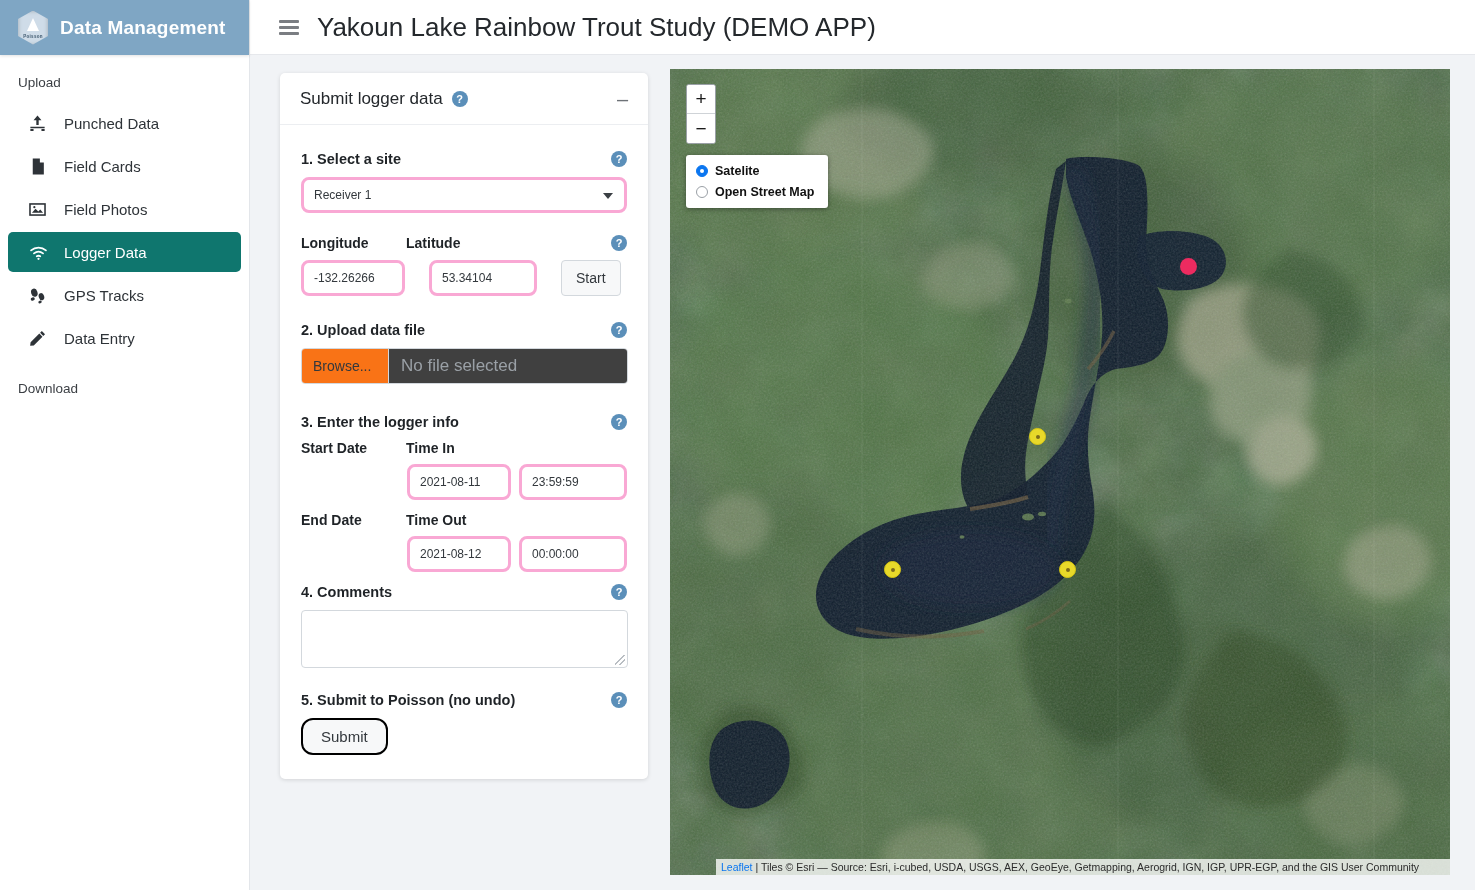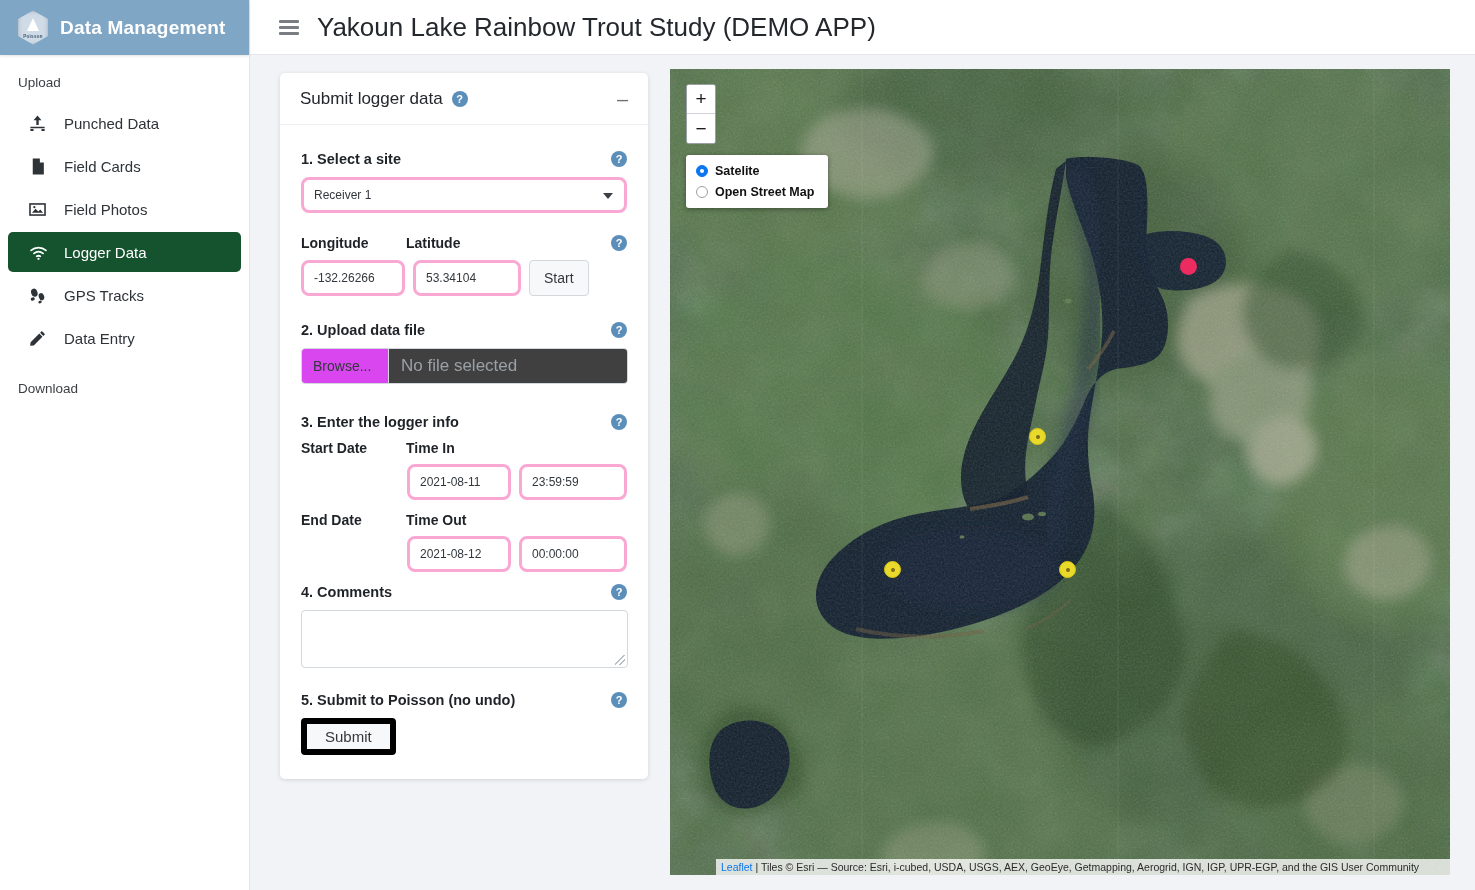--- a/index.html
+++ b/index.html
@@ -72,21 +72,21 @@
     height: 40px;
     margin: 3px 8px;
     padding-left: 20px;
     border-radius: 5px;
     color: #2e3338;
     font-size: 15px;
     cursor: pointer;
     text-align: right;
   }
   .side-item.active {
-    background: #14532d;
+    background: #0f766e;
     color: #ffffff;
   }
   .side-item .si-icon {
     width: 26px; flex: none;
     display: flex; align-items: center;
     margin-right: 10px;
   }
   .side-item svg { display: block; }
 
   
@@ -210,21 +210,21 @@
     border-top: 6px solid #3b3f44;
   }
 
   .coord-head {
     display: flex; align-items: center;
     margin-bottom: 9px;
   }
   .coord-head .lbl-lon { width: 105px; }
   .coord-head .help-icon { margin-left: auto; }
 
-  .coord-row { display: flex; gap: 8px; margin-bottom: 26px; }
+  .coord-row { display: flex; gap: 24px; margin-bottom: 26px; }
   .coord-row .field.lon { width: 104px; }
   .coord-row .field.lat { width: 108px; }
   #zoom-btn {
     height: 36px; padding: 0 14px;
     border: 1px solid #d3d8dd;
     border-radius: 4px;
     background: #f7f8f9;
     font-size: 14px; color: #33383d;
     display: flex; align-items: center;
     cursor: pointer;
@@ -234,21 +234,21 @@
     display: flex;
     width: 327px;
     height: 36px;
     border: 1px solid #d3d8dd;
     border-radius: 4px;
     overflow: hidden;
     margin-bottom: 30px;
   }
   #browse-btn {
     width: 87px;
-    background: #d946ef;
+    background: #f97316;
     border-right: 1px solid #d3d8dd;
     font-size: 14px; color: #33383d;
     display: flex; align-items: center;
     padding-left: 11px;
     cursor: pointer;
   }
   #file-name {
     flex: 1;
     background: #404040;
     color: #9aa0a6;
@@ -275,22 +275,22 @@
     position: absolute;
     right: 2px; bottom: 2px;
     width: 10px; height: 10px;
     background:
       linear-gradient(135deg, transparent 45%, #b9bec3 45%, #b9bec3 55%, transparent 55%),
       linear-gradient(135deg, transparent 70%, #b9bec3 70%, #b9bec3 80%, transparent 80%);
   }
 
   #submit-btn {
     height: 37px; padding: 0 18px;
-    border: 6px solid #000000;
-    border-radius: 4px;
+    border: 2px solid #000000;
+    border-radius: 12px;
     background: #f7f8f9;
     font-size: 15px; color: #33383d;
     display: inline-flex; align-items: center;
     cursor: pointer;
   }
 
   
   #map {
     position: absolute;
     left: 420px; top: 14px;

